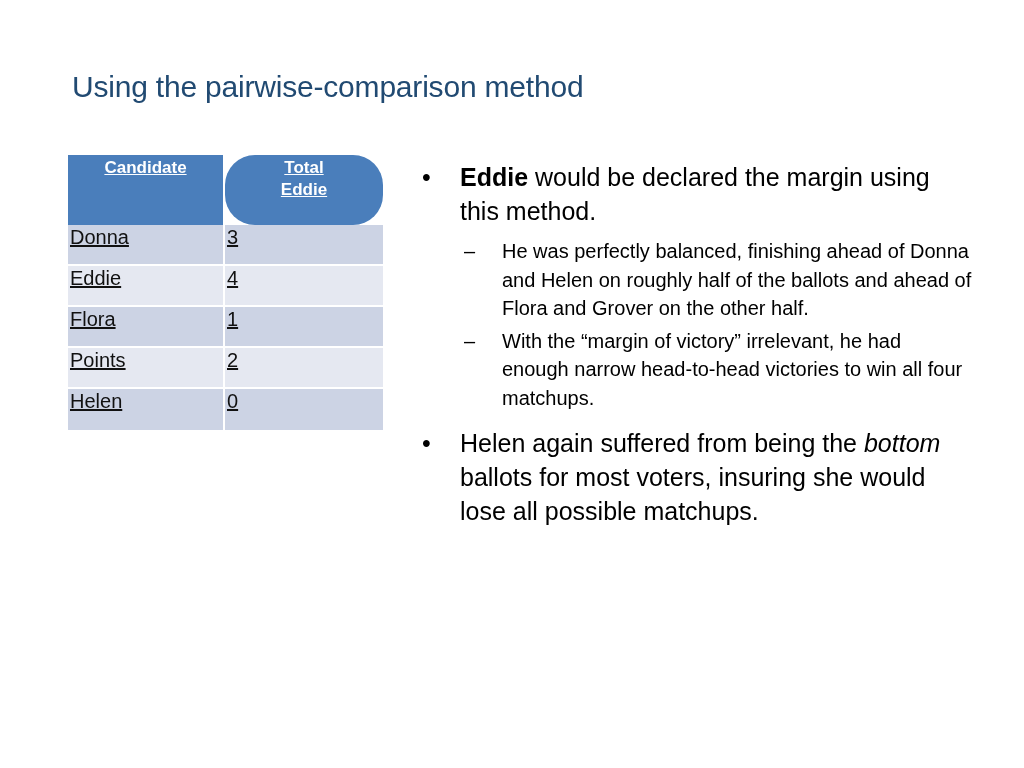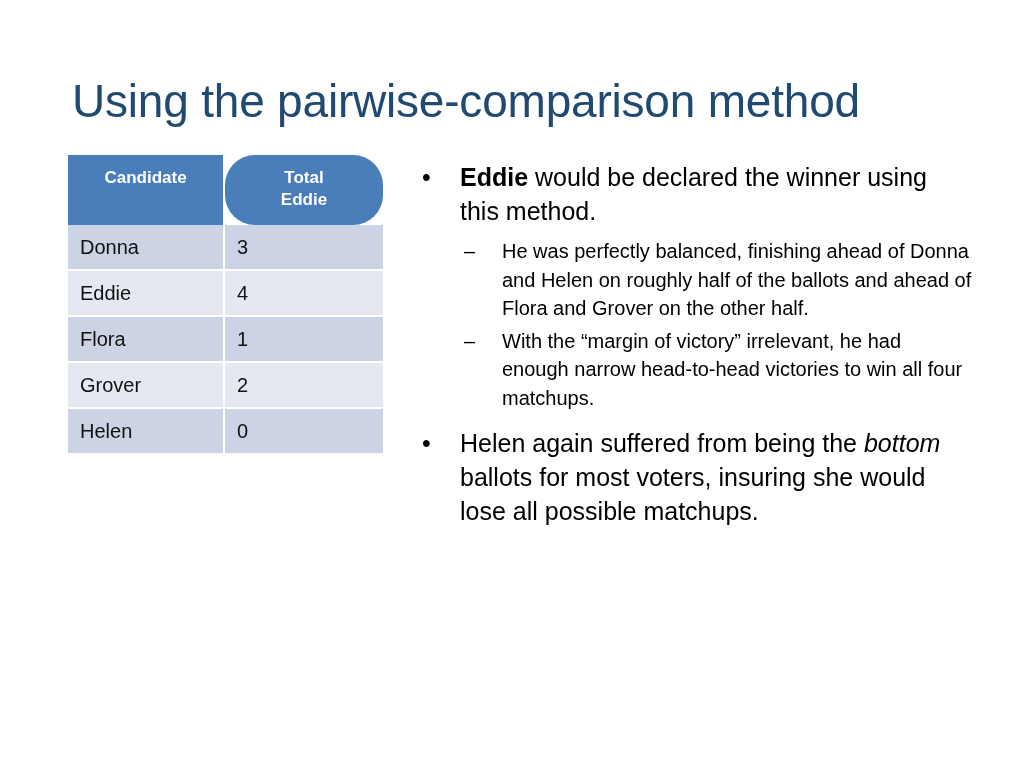--- a/index.html
+++ b/index.html
@@ -19,45 +19,46 @@
     position: relative;
     width: 1024px;
     height: 768px;
     background: #ffffff;
   }
 
   
   .slide-title {
     position: absolute;
     left: 72px;
-    top: 76px;
+    top: 62px;
     width: 900px;
     color: #214a72;
-    font-size: 46px;
+    font-size: 30px;
     font-weight: 400;
     line-height: 50px;
     letter-spacing: -0.2px;
     white-space: nowrap;
   }
 
   
   .points-table {
     position: absolute;
     left: 68px;
     top: 155px;
     width: 315px;
     border-collapse: separate;
     border-spacing: 0;
     table-layout: fixed;
   }
   .points-table th,
   .points-table td {
-    padding: 12px;
+    padding: 2px;
     margin: 8px;
     vertical-align: top;
+    text-decoration: underline;
   }
   .th-cell {
     background: #4a7ebb;
     color: #ffffff;
     font-size: 17px;
     font-weight: bold;
     line-height: 22px;
     padding: 9px 10px 12px 10px;
     box-sizing: border-box;
     height: 70px;
@@ -154,35 +155,35 @@
       </tr>
       <tr class="row-even">
         <td class="td-cell col-candidate">Eddie</td>
         <td class="td-cell col-points">4</td>
       </tr>
       <tr class="row-odd">
         <td class="td-cell col-candidate">Flora</td>
         <td class="td-cell col-points">1</td>
       </tr>
       <tr class="row-even">
-        <td class="td-cell col-candidate">Grover</td>
+        <td class="td-cell col-candidate">Points</td>
         <td class="td-cell col-points">2</td>
       </tr>
       <tr class="row-odd row-last">
         <td class="td-cell col-candidate">Helen</td>
         <td class="td-cell col-points">0</td>
       </tr>
     </tbody>
   </table>
 
   <div class="body-col">
 
     <div class="bullet-l1">
       <span class="marker">•</span>
-      <span><b class="strong">Eddie</b><span> would be declared the winner using this method.</span></span>
+      <span><b class="strong">Eddie</b><span> would be declared the margin using this method.</span></span>
     </div>
 
     <div class="sub-group">
       <div class="bullet-l2">
         <span class="marker">–</span>
         <span>He was perfectly balanced, finishing ahead of Donna and Helen on roughly half of the ballots and ahead of Flora and Grover on the other half.</span>
       </div>
       <div class="bullet-l2">
         <span class="marker">–</span>
         <span>With the “margin of victory” irrelevant, he had enough narrow head-to-head victories to win all four matchups.</span>

